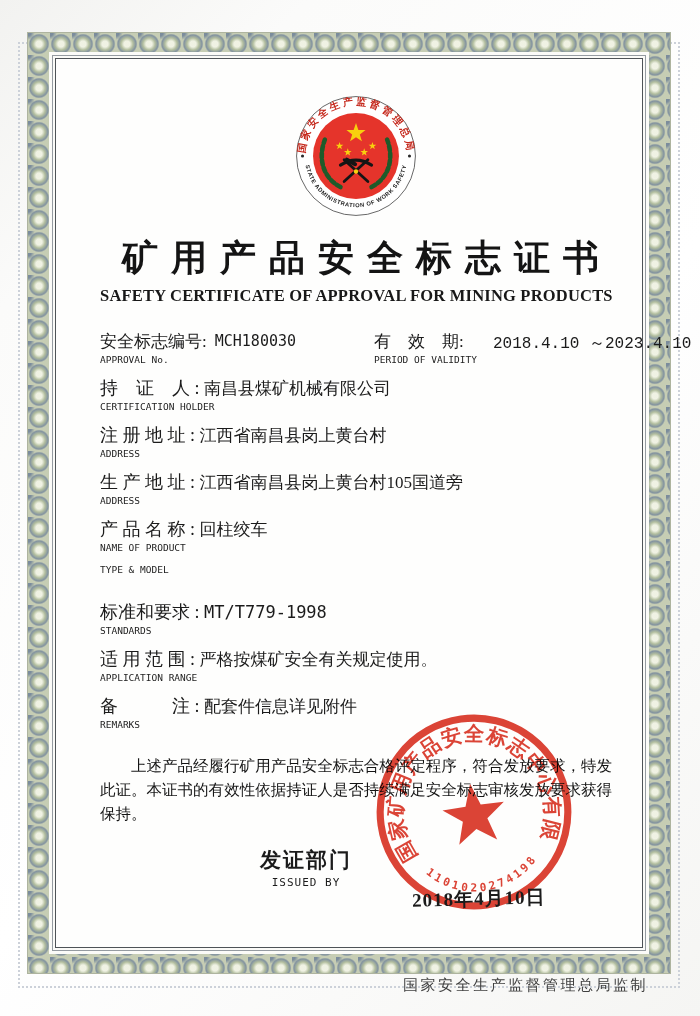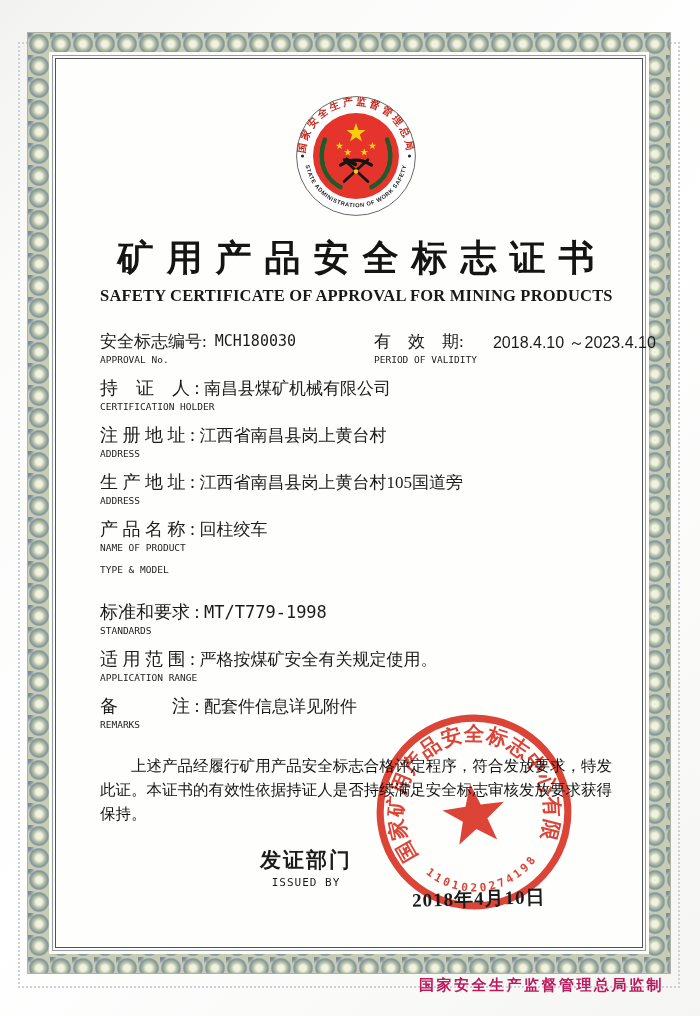--- a/index.html
+++ b/index.html
@@ -42,36 +42,36 @@
     border:1.5px solid #4e5357;
     outline:1px solid #959ba1;
     outline-offset:2px;
     box-shadow:0 0 0 6px #fbfbf8;
   }
   
   .content { position:absolute; left:100px; top:92px; width:512px; }
   .emblem-wrap { text-align:center; }
   .emblem { width:128px; height:128px; }
   .title {
-    margin-top:10px; text-align:center;
+    margin-top:10px; text-align:right;
     font-size:36px; font-weight:bold; letter-spacing:13px; text-indent:13px;
     color:#141414; white-space:nowrap;
   }
   .subtitle {
     margin-top:3px; text-align:center;
     font-size:16.5px; font-weight:bold; letter-spacing:.2px;
     color:#181818; white-space:nowrap;
   }
   .mono { font-family:"DejaVu Sans Mono","Liberation Mono",monospace; }
   .approval-row { margin-top:24px; display:flex; align-items:flex-start; }
   .pair .zh { font-size:17px; font-weight:500; white-space:nowrap; }
   .pair .en { font-family:"DejaVu Sans Mono","Liberation Mono",monospace; font-size:9.5px; color:#222; margin-top:1px; white-space:nowrap; }
   .approval-value { font-family:"DejaVu Sans Mono","Liberation Mono",monospace; font-size:15px; margin:2px 0 0 8px; }
   .validity { margin-left:78px; }
-  .validity-value { font-family:Liberation Sans, sans-serif; font-size:16px; margin:3px 0 0 16px; white-space:nowrap; }
+  .validity-value { font-family:Liberation Mono, monospace; font-size:16px; margin:3px 0 0 16px; white-space:nowrap; }
   .field { margin-top:11px; }
   .field.gap { margin-top:25px; }
   .field .line1 { font-size:18px; white-space:nowrap; }
   .field .label-zh { font-weight:500; }
   .field .value { font-size:17px; }
   .field .en {
     font-family:"DejaVu Sans Mono","Liberation Mono",monospace;
     font-size:9.5px; color:#222; margin-top:1px; letter-spacing:0;
   }
   .statement {
@@ -85,22 +85,22 @@
   .seal {
     position:absolute; left:372px; top:710px; width:204px; height:204px;
     mix-blend-mode:multiply; opacity:.92; pointer-events:none;
   }
   .issue-date {
     position:absolute; left:412px; top:886px;
     font-size:19px; font-weight:bold; letter-spacing:1px;
     transform:rotate(-1.5deg); white-space:nowrap;
   }
   .footer-note {
-    position:absolute; right:36px; top:976px;
-    font-size:15px; font-weight:bold; letter-spacing:2.5px; color:#be185d;
+    position:absolute; right:52px; top:976px;
+    font-size:15px; font-weight:normal; letter-spacing:2.5px; color:#404040;
     white-space:nowrap;
   }
 </style>
 </head>
 <body>
 
 <div class="scan"></div>
 
 <div class="wm" style="left:140px; top:240px;"></div>
 <div class="wm" style="left:430px; top:120px;"></div>

